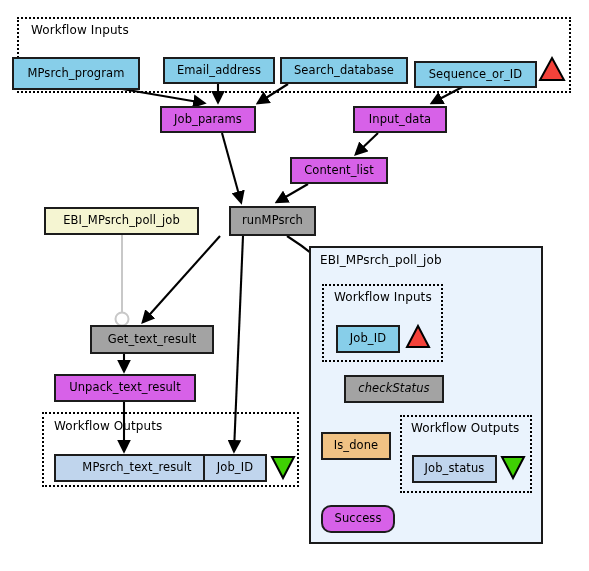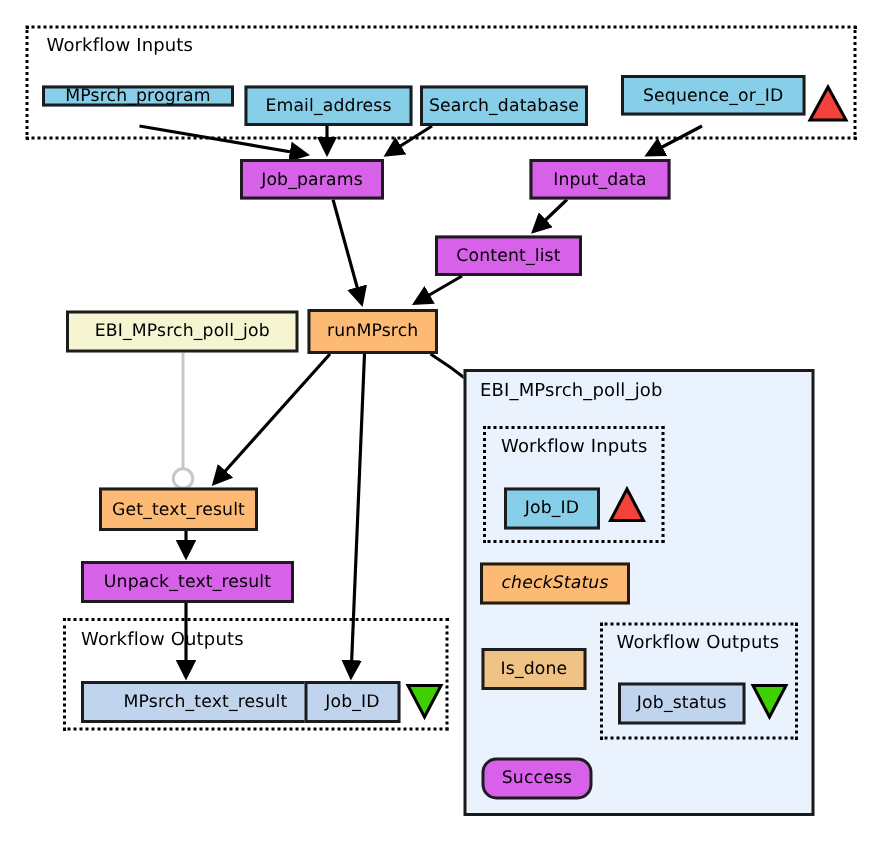--- a/index.html
+++ b/index.html
@@ -51,21 +51,21 @@
     align-items: center;
     justify-content: center;
     font-size: 11.5px;
     color: #000000;
     white-space: nowrap;
     letter-spacing: 0.1px;
     line-height: 1;
   }
   .n-blue    { background: #87cee9; }
   .n-magenta { background: #d761e8; }
-  .n-green   { background: #fdba74; }
+  .n-green   { background: #a3a3a3; margin-left: 24px; }
   .n-yellow  { background: #f5f5d2; }
   .n-lblue   { background: #c0d5ed; }
   .n-orange  { background: #f0c284; }
 </style>
 </head>
 <body>
 
 <div id="canvas">
 
   <svg class="edges" viewBox="0 0 589 571">
@@ -117,51 +117,51 @@
 
   <div class="cluster cluster-dotted" style="left:322px; top:284px; width:121px; height:78px;"></div>
   <div class="cluster-label" style="left:334px; top:290px;">Workflow Inputs</div>
 
   <div class="cluster cluster-dotted" style="left:42px; top:412px; width:257px; height:75px;"></div>
   <div class="cluster-label" style="left:54px; top:419px;">Workflow Outputs</div>
 
   <div class="cluster cluster-dotted" style="left:400px; top:415px; width:132px; height:78px;"></div>
   <div class="cluster-label" style="left:411px; top:421px;">Workflow Outputs</div>
 
-  <div class="node n-blue" style="left:28px; top:57px; width:128px; height:14px;">
+  <div class="node n-blue" style="left:12px; top:57px; width:128px; height:33px;">
     <span>MPsrch_program</span>
   </div>
   <div class="node n-blue" style="left:163px; top:57px; width:112px; height:27px;">
     <span>Email_address</span>
   </div>
-  <div class="node n-blue" style="left:280px; top:57px; width:112px; height:27px;">
+  <div class="node n-blue" style="left:280px; top:57px; width:128px; height:27px;">
     <span>Search_database</span>
   </div>
-  <div class="node n-blue" style="left:414px; top:50px; width:123px; height:27px;">
+  <div class="node n-blue" style="left:414px; top:61px; width:123px; height:27px;">
     <span>Sequence_or_ID</span>
   </div>
 
   <div class="node n-magenta" style="left:160px; top:106px; width:96px; height:27px;">
     <span>Job_params</span>
   </div>
   <div class="node n-magenta" style="left:353px; top:106px; width:94px; height:27px;text-align:center;">
     <span>Input_data</span>
   </div>
   <div class="node n-magenta" style="left:290px; top:157px; width:98px; height:27px;">
     <span>Content_list</span>
   </div>
 
   <div class="node n-yellow" style="left:44px; top:207px; width:155px; height:28px;">
     <span>EBI_MPsrch_poll_job</span>
   </div>
   <div class="node n-green" style="left:205px; top:206px; width:87px; height:30px;">
     <span>runMPsrch</span>
   </div>
 
-  <div class="node n-green" style="left:66px; top:325px; width:106px; height:29px;">
+  <div class="node n-green" style="left:66px; top:325px; width:124px; height:29px;">
     <span>Get_text_result</span>
   </div>
   <div class="node n-magenta" style="left:54px; top:374px; width:142px; height:28px;">
     <span>Unpack_text_result</span>
   </div>
 
   <div class="node n-lblue" style="left:54px; top:454px; width:166px; height:28px;">
     <span>MPsrch_text_result</span>
   </div>
   <div class="node n-lblue" style="left:203px; top:454px; width:64px; height:28px;">

